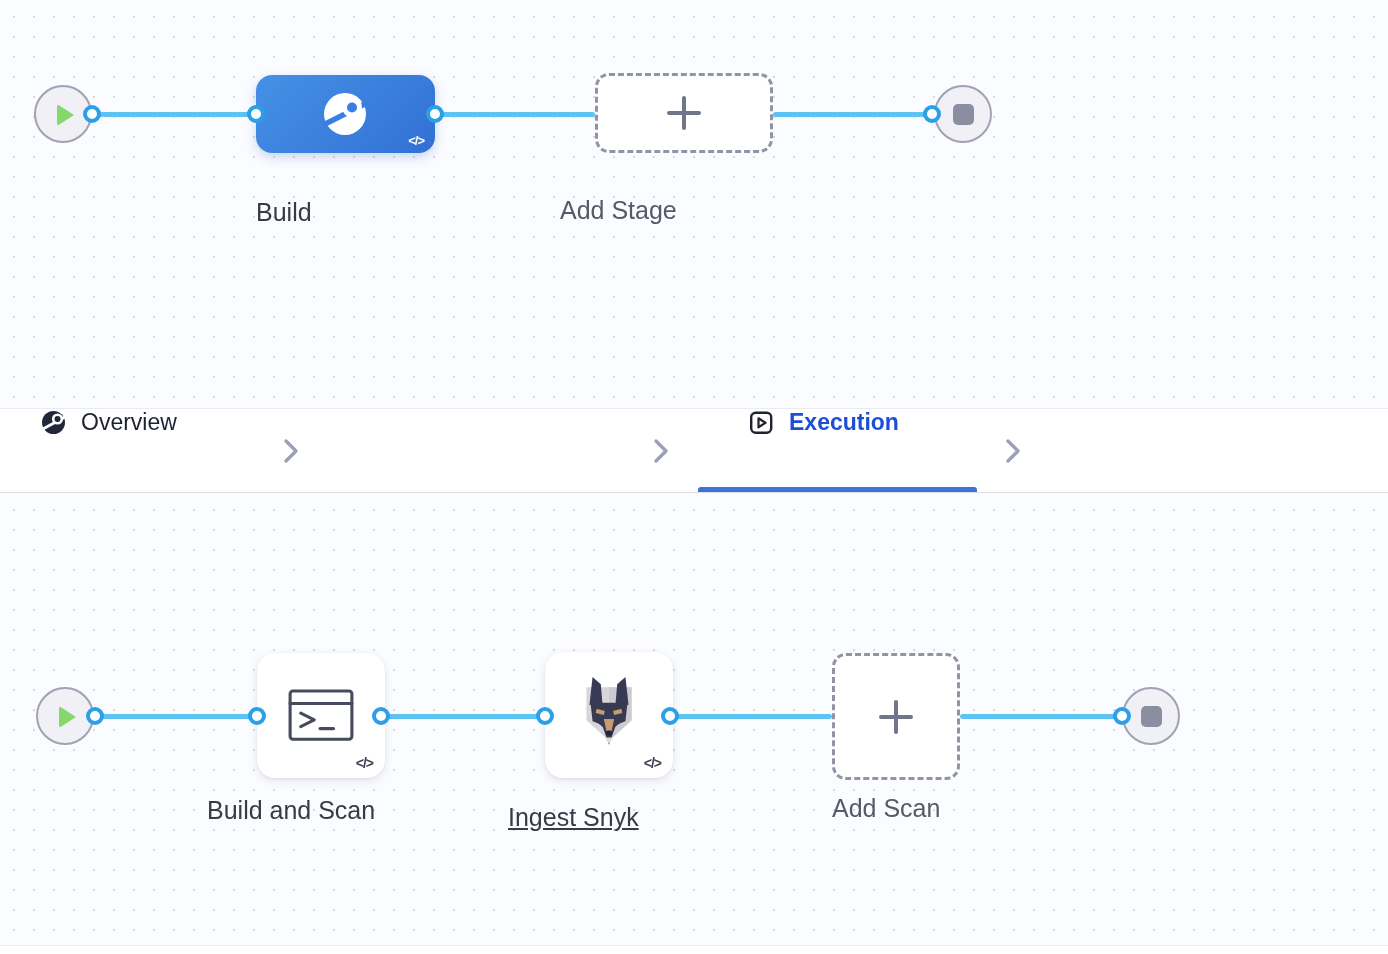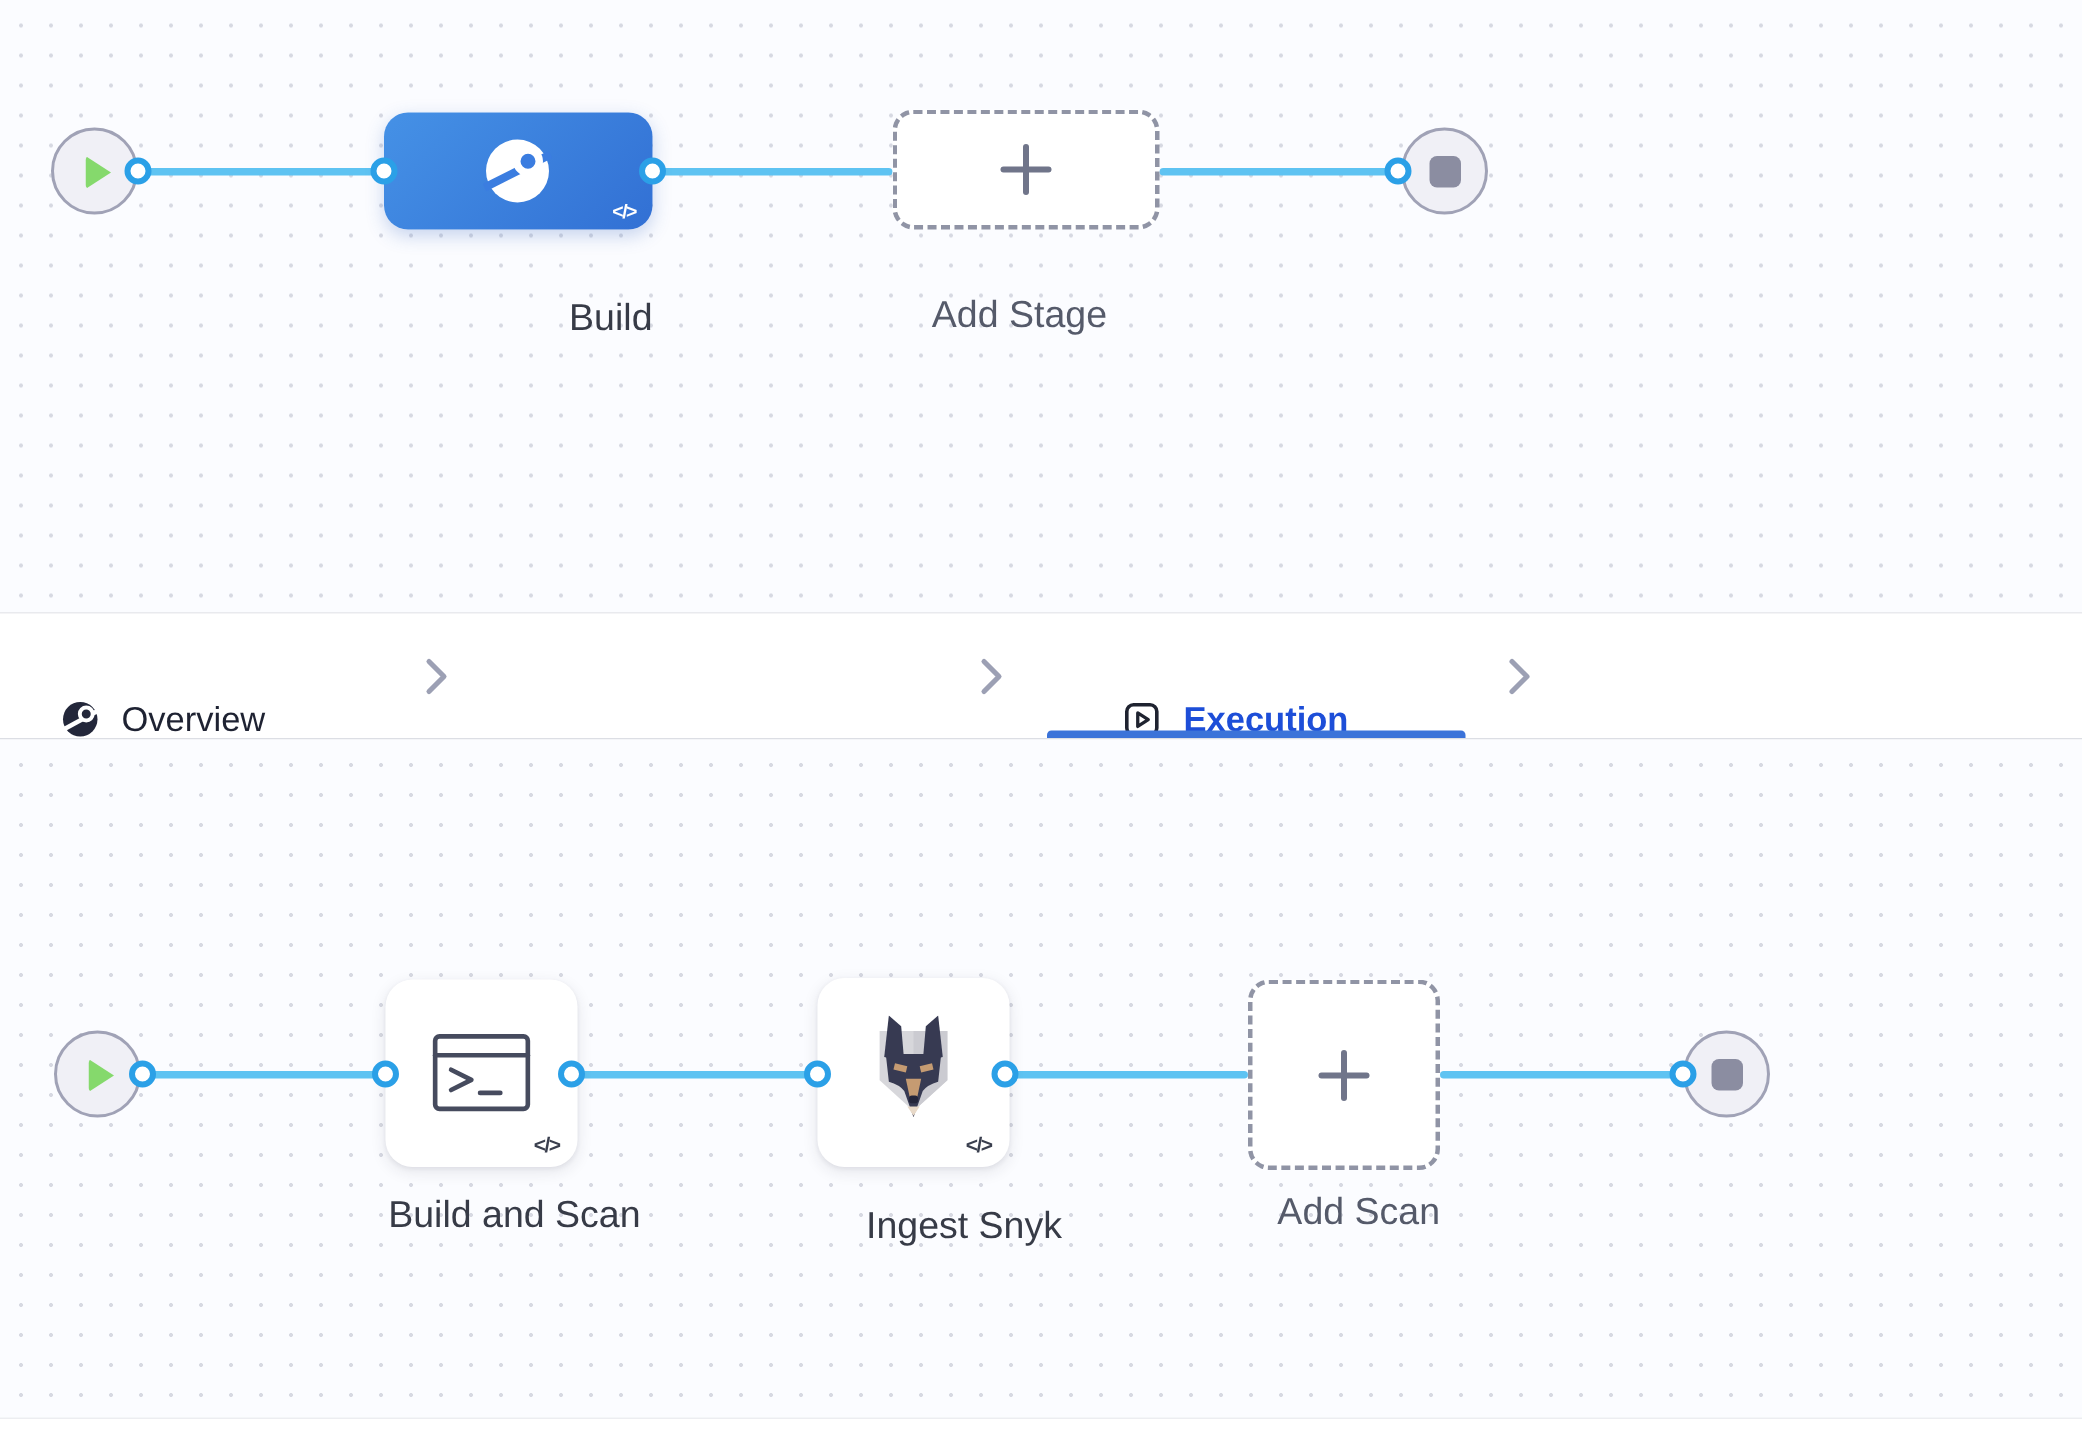--- a/index.html
+++ b/index.html
@@ -43,29 +43,29 @@
   .plus::before, .plus::after { content:""; position:absolute; background:#70758a;
           border-radius:2px; }
   .plus::before { left:0; top:15px; width:34px; height:4px; }
   .plus::after  { left:15px; top:0; width:4px; height:34px; }
 
   .code-badge-white { position:absolute; right:11px; bottom:5px; color:#ffffff;
           font-size:13px; font-weight:700; letter-spacing:-1px; }
   .code-badge-dark  { position:absolute; right:12px; bottom:7px; color:#3a3f4e;
           font-size:14px; font-weight:700; letter-spacing:-1px; }
 
-  .node-label { position:absolute; text-align:right; font-size:25px;
+  .node-label { position:absolute; text-align:left; font-size:25px;
           color:#373b47; }
   .node-label.muted { color:#555a6a; }
 
   
   #tab-bar { position:absolute; top:408px; left:0; width:1388px; height:85px;
           background:#ffffff; border-top:1px solid #e9eaee;
           border-bottom:1px solid #dcdee4; }
-  .tab { position:absolute; top:0; height:84px; display:flex; align-items:flex-end;
+  .tab { position:absolute; top:0; height:84px; display:flex; align-items:flex-start;
           gap:14px; cursor:pointer; }
   .tab-label { font-size:23px; color:#1e2232; }
   .tab.active .tab-label { font-weight:700; color:#1d4ed8; }
   .tab-sep { position:absolute; top:29px; }
   #tab-underline { position:absolute; left:698px; bottom:0; width:279px; height:5px;
           background:#3b73d9; border-radius:3px 3px 0 0; }
 </style>
 </head>
 <body>
 
@@ -190,20 +190,20 @@
 
   <div class="ring" style="left:86px;   top:214px;"></div>
   <div class="ring" style="left:248px;  top:214px;"></div>
   <div class="ring" style="left:372px;  top:214px;"></div>
   <div class="ring" style="left:536px;  top:214px;"></div>
   <div class="ring" style="left:661px;  top:214px;"></div>
   <div class="ring" style="left:1113px; top:214px;"></div>
 
   <div class="node-label" style="left:207px; top:303px; width:220px;">Build and Scan</div>
 
-  <div class="node-label" style="left:508px; top:303px; width:200px; line-height:42px;">
+  <div class="node-label" style="left:508px; top:303px; width:200px; line-height:42px;text-decoration:underline;">
     <div>Ingest Snyk</div>
   </div>
 
   <div class="node-label muted" style="left:832px; top:301px; width:128px;">Add Scan</div>
 </div>
 
 <div id="bottom-strip"></div>
 
 </body></html>

